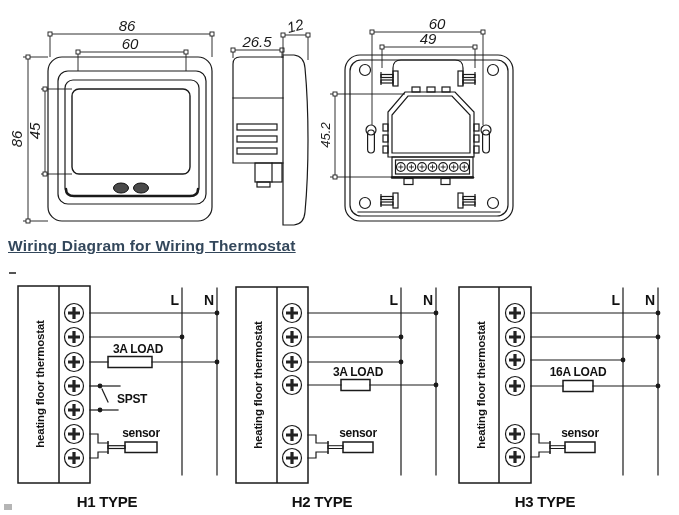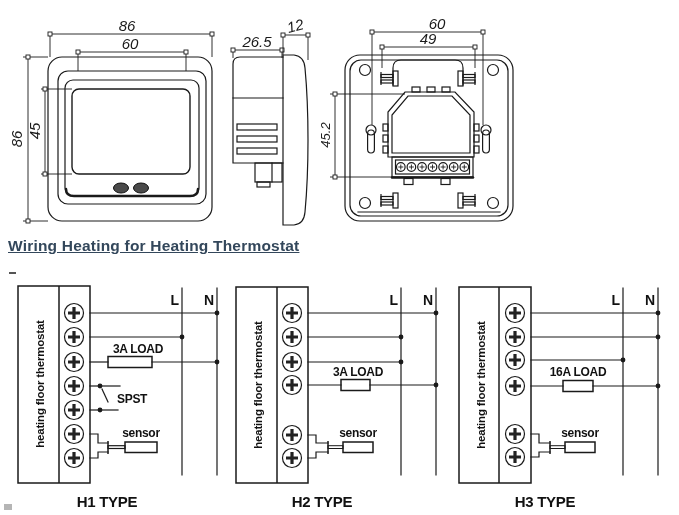--- a/index.html
+++ b/index.html
@@ -225,21 +225,21 @@
         <circle class="ln" cx="464.3" cy="167" r="4.3"></circle>
           <path class="dim" d="M461.8,167 H466.8 M464.3,164.5 V169.5"></path>
       </g>
       <line class="thick" x1="392" y1="177.5" x2="473" y2="177.5"></line>
       <rect class="ln" x="404" y="178.5" width="9" height="6"></rect>
       <rect class="ln" x="441" y="178.5" width="9" height="6"></rect>
     </g>
   </g>
 </svg>
 
-<div id="page-heading" style="color: rgb(51, 71, 91);">Wiring Heating for Heating Thermostat</div>
+<div id="page-heading" style="color: rgb(51, 71, 91);">Wiring Diagram for Wiring Thermostat</div>
 
 <svg id="wiring-svg" width="679" height="245" viewBox="0 0 679 245">
   <defs>
     <g id="screw">
       <circle class="scrw" r="9.5"></circle>
       <path class="cross" d="M-6,0 H6 M0,-6 V6"></path>
     </g>
   </defs>
 
   <rect x="9" y="2" width="7" height="2" fill="#555"></rect>

